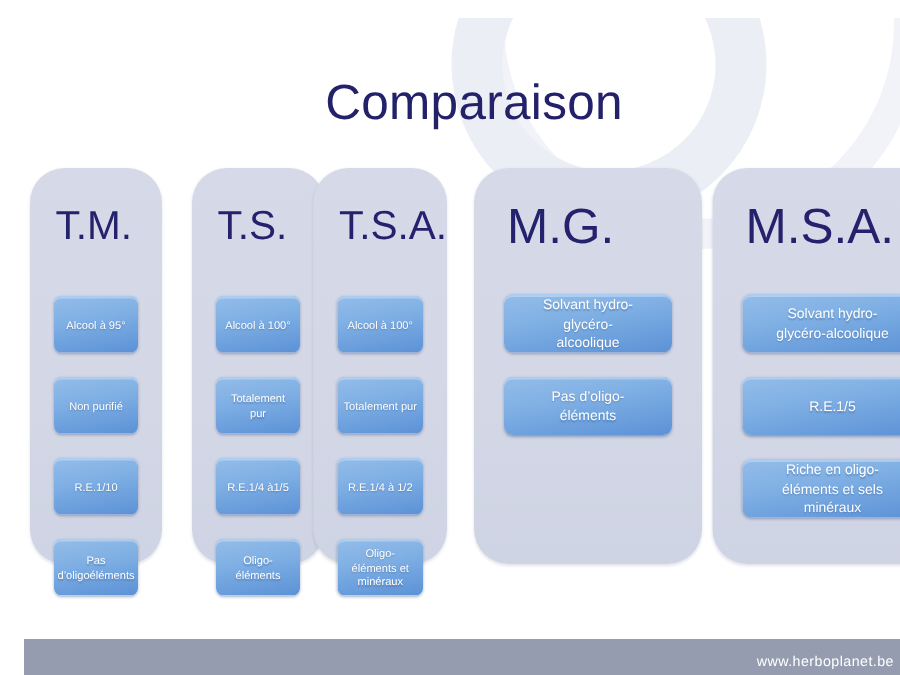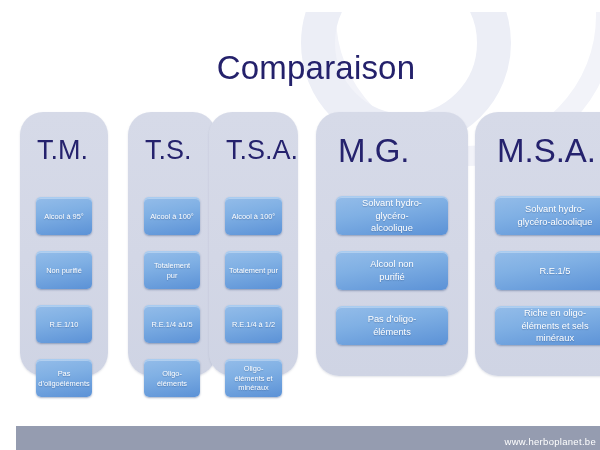--- a/index.html
+++ b/index.html
@@ -194,21 +194,20 @@
         <div class="item">Totalement pur</div>
         <div class="item">R.E.1/4 à 1/2</div>
         <div class="item">Oligo-éléments et minéraux</div>
       </div>
     </div>
 
     <div class="panel large" style="left:296px; width:152px;">
       <div class="panel-heading">M.G.</div>
       <div class="items">
         <div class="item">Solvant hydro-glycéro-alcoolique</div>
-        <div class="item">Alcool non purifié</div>
         <div class="item">Pas d’oligo-éléments</div>
       </div>
     </div>
 
     <div class="panel large" style="left:455px; width:160px;">
       <div class="panel-heading">M.S.A.</div>
       <div class="items">
         <div class="item">Solvant hydro-glycéro-alcoolique</div>
         <div class="item">R.E.1/5</div>
         <div class="item">Riche en oligo-éléments et sels minéraux</div>

